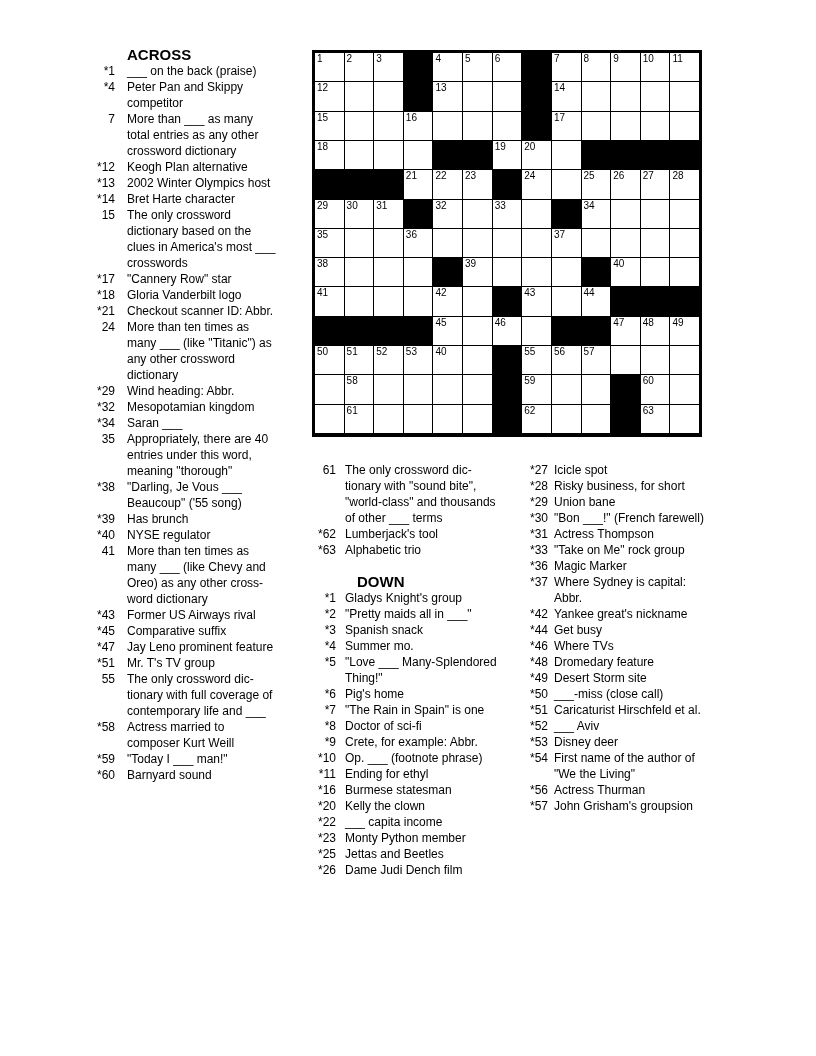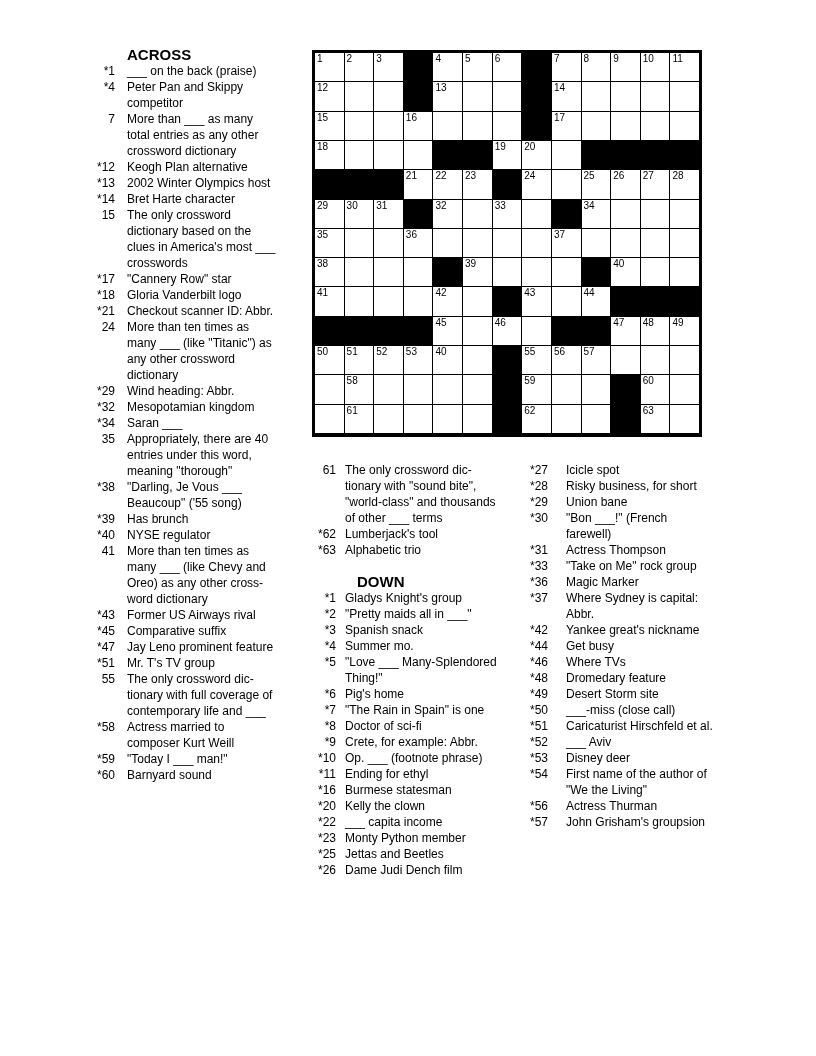--- a/index.html
+++ b/index.html
@@ -34,21 +34,21 @@
   }
   #across-col .clue .num { margin-right: 12px; }
   #mid-col .clue .num    { flex-basis: 31px; margin-right: 9px; }
   #right-col .clue .num  { margin-right: 6px; }
   .clue .txt {
     hyphens: manual;
     -webkit-hyphens: manual;
   }
   #across-col .clue .txt { width: 150px; }
   #mid-col .clue .txt    { width: 155px; }
-  #right-col .clue .txt  { width: 150px; margin-left: 12px; }
+  #right-col .clue .txt  { width: 150px; }
 
   
   #grid {
     position: absolute;
     left: 312px; top: 50px;
     width: 390px; height: 387px;
     background: #000;
     border: 2px solid #000;
     padding: 1px;
     display: grid;

